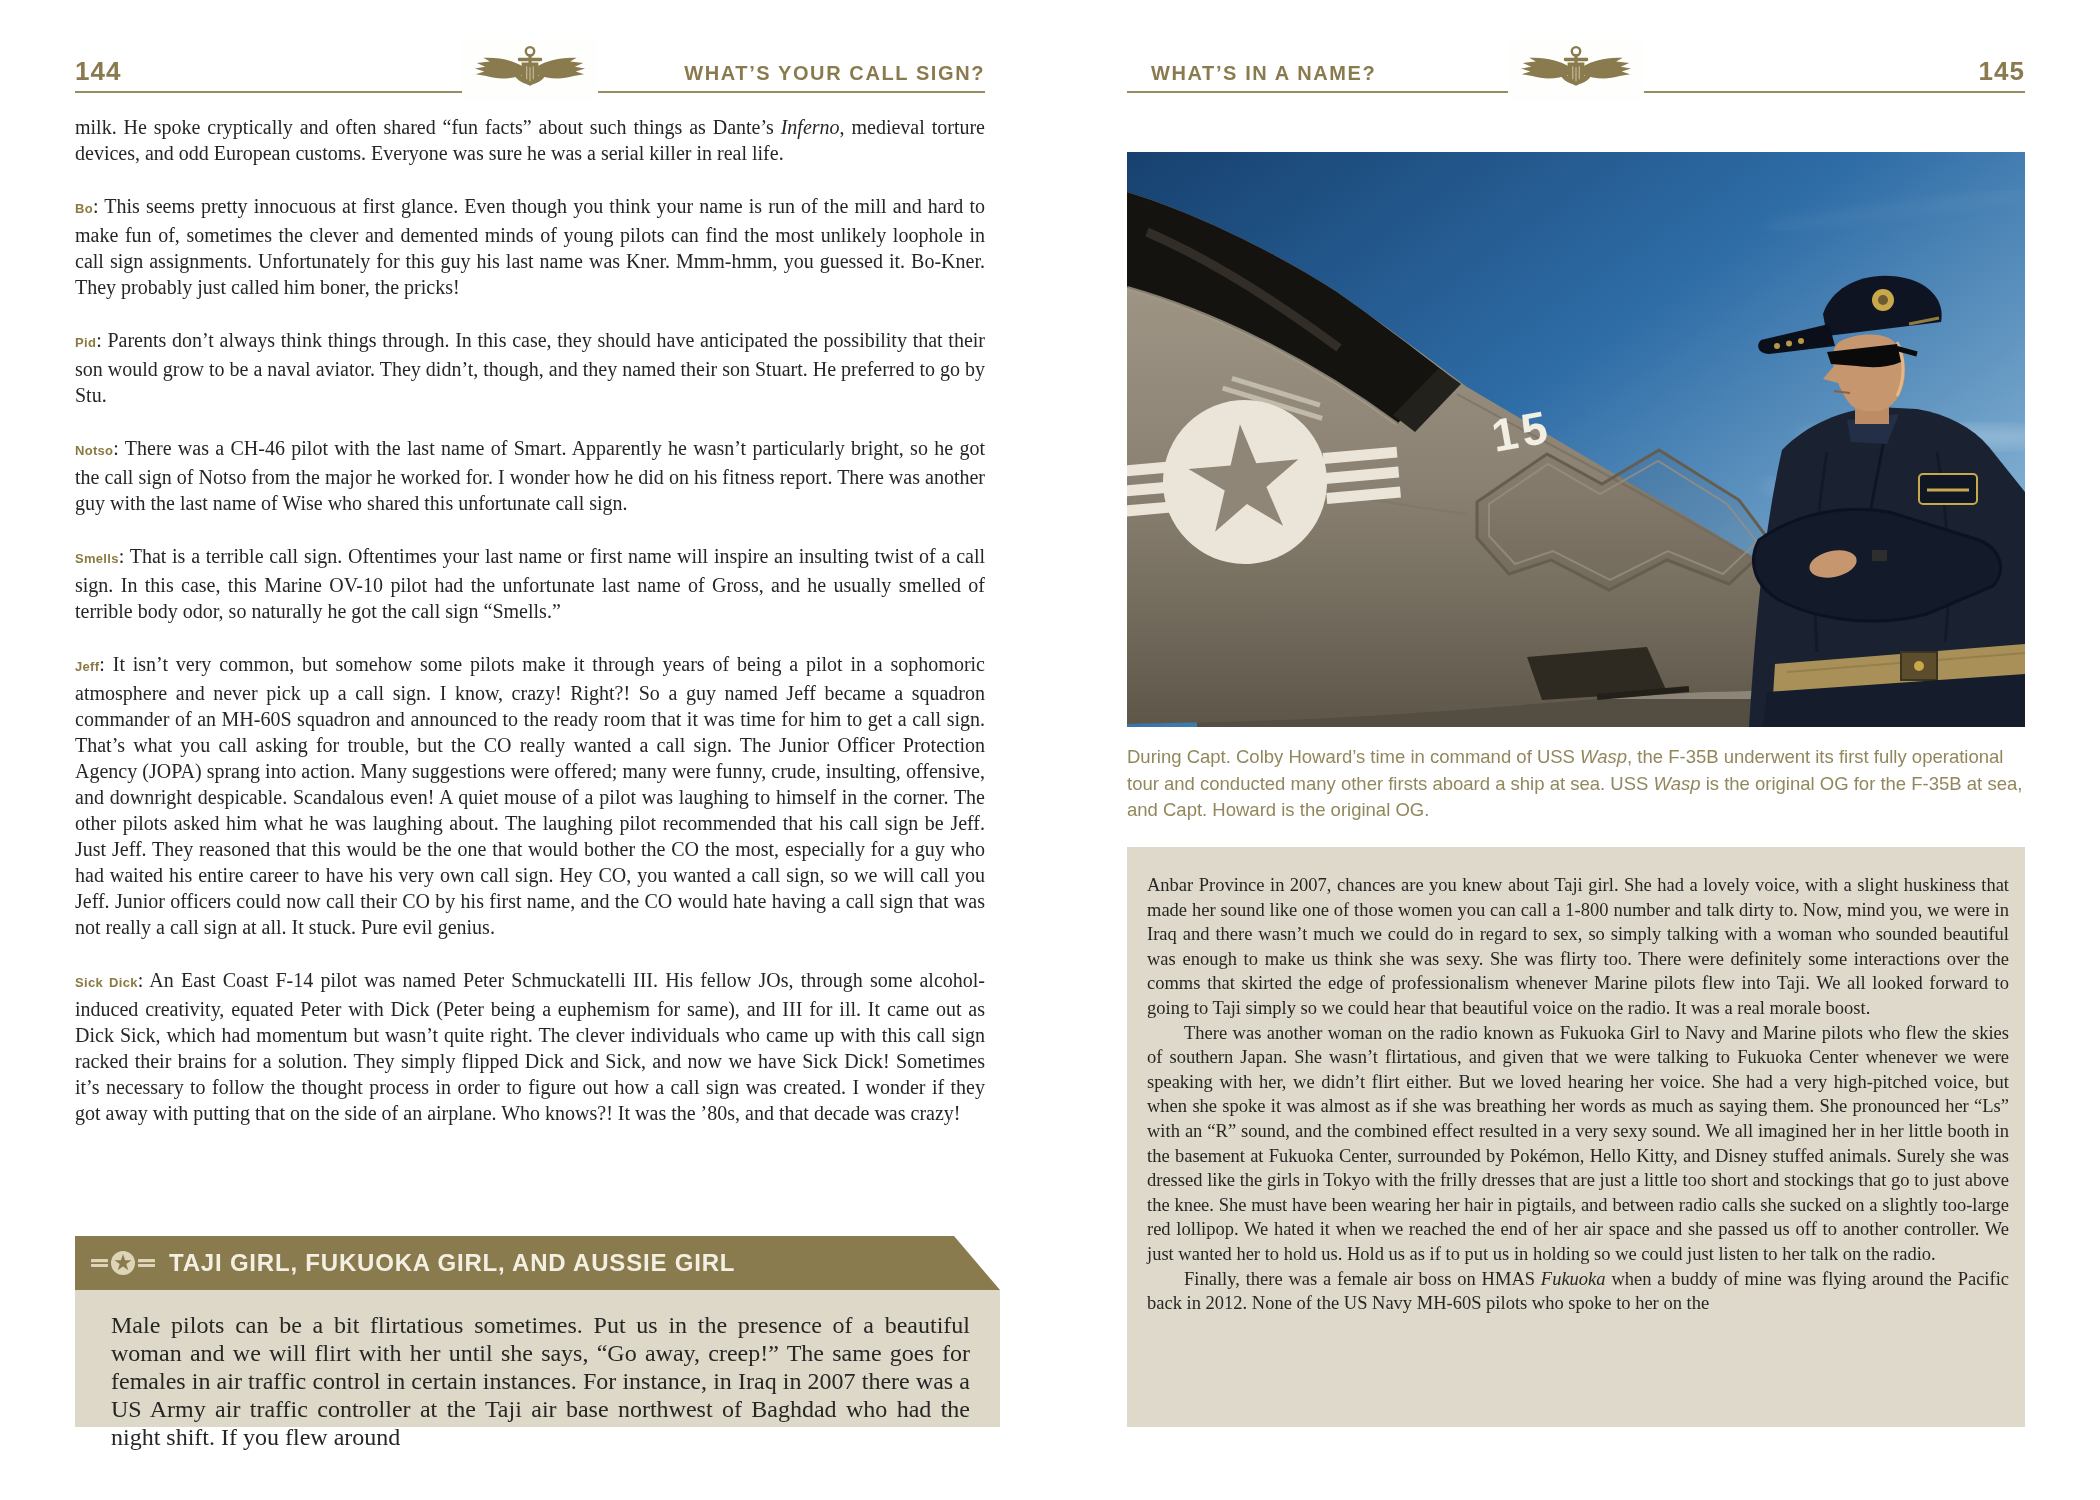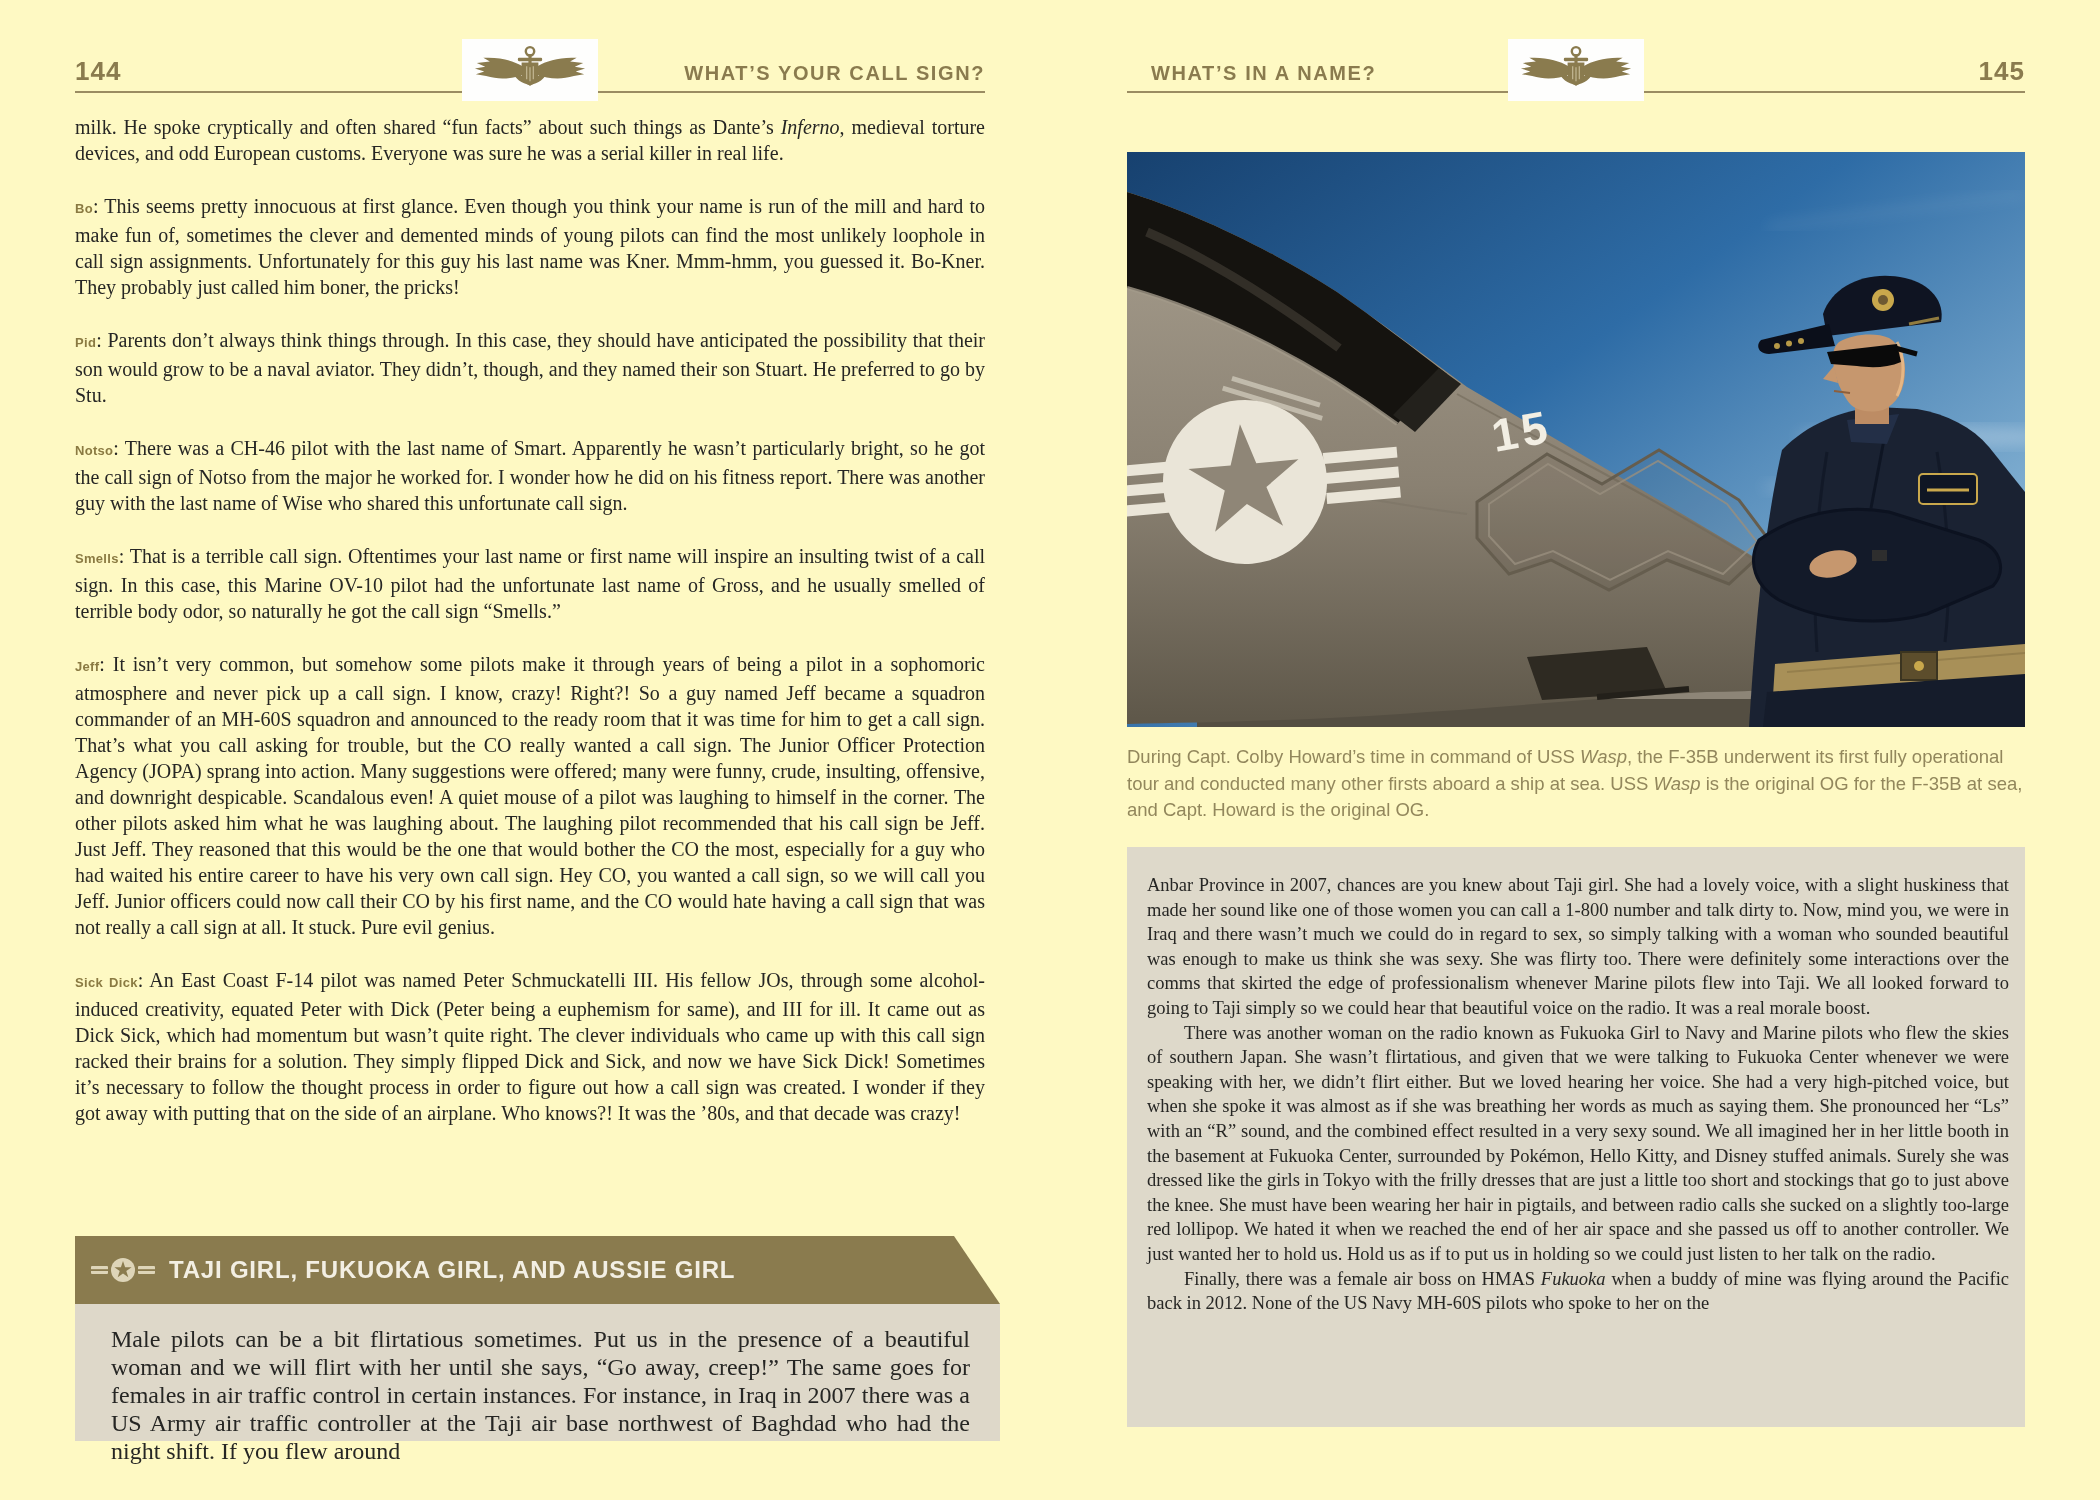--- a/index.html
+++ b/index.html
@@ -1,37 +1,37 @@
 <!DOCTYPE html>
 <html><head>
 <meta charset="utf-8">
 <style>
   html,body{margin:0;padding:0;background:#e8e8e8;}
   .spread{
-    position:relative;width:2100px;height:1500px;background:#fef9c3;
+    position:relative;width:2100px;height:1500px;background:#ffffff;
     font-family:"Liberation Serif",serif;color:#262624;overflow:hidden;
   }
   
   .pageheader{position:absolute;top:36px;height:57px;}
   .pageheader .rule{position:absolute;left:0;right:0;bottom:0;height:2px;background:#9a8c62;}
   .pagenum{position:absolute;bottom:6px;font-family:"Liberation Sans",sans-serif;
     font-weight:700;font-size:26px;color:#8a7b4e;letter-spacing:1px;}
   .runhead{position:absolute;bottom:8px;font-family:"Liberation Sans",sans-serif;
     font-weight:700;font-size:20px;color:#8a7b4e;letter-spacing:1.6px;}
   .wingwrap{position:absolute;left:50%;transform:translateX(-50%);bottom:-8px;
     background:#fefefd;padding:0 12px;line-height:0;}
   
   .leftcol{position:absolute;left:75px;top:114px;width:910px;height:1116px;overflow:hidden;}
   .body-p{margin:0 0 27px 0;font-size:20px;line-height:26px;text-align:justify;}
   .cs-label{font-family:"Liberation Sans",sans-serif;font-weight:700;font-size:13px;
     color:#8a7a42;letter-spacing:.3px;}
   .ital{font-style:italic;}
   
   .sidebar{position:absolute;left:75px;top:1236px;width:925px;}
-  .sidebar-head{height:68px;background:#8a7b4e;display:flex;align-items:center;gap:13px;
+  .sidebar-head{height:54px;background:#8a7b4e;display:flex;align-items:center;gap:13px;
     padding-left:15px;clip-path:polygon(0 0,calc(100% - 46px) 0,100% 100%,0 100%);}
   .sidebar-title{font-family:"Liberation Sans",sans-serif;font-weight:700;font-size:24px;
     color:#f3efe3;letter-spacing:.8px;}
   .sidebar-body{height:137px;background:#ded8c9;padding:21px 30px 0 36px;
     font-size:24px;line-height:28px;text-align:justify;box-sizing:border-box;}
   
   .photo{position:absolute;left:1127px;top:152px;width:898px;height:575px;line-height:0;}
   .caption{position:absolute;left:1127px;top:744px;width:898px;
     font-family:"Liberation Sans",sans-serif;font-size:18.5px;line-height:26.5px;
     color:#92875c;}

